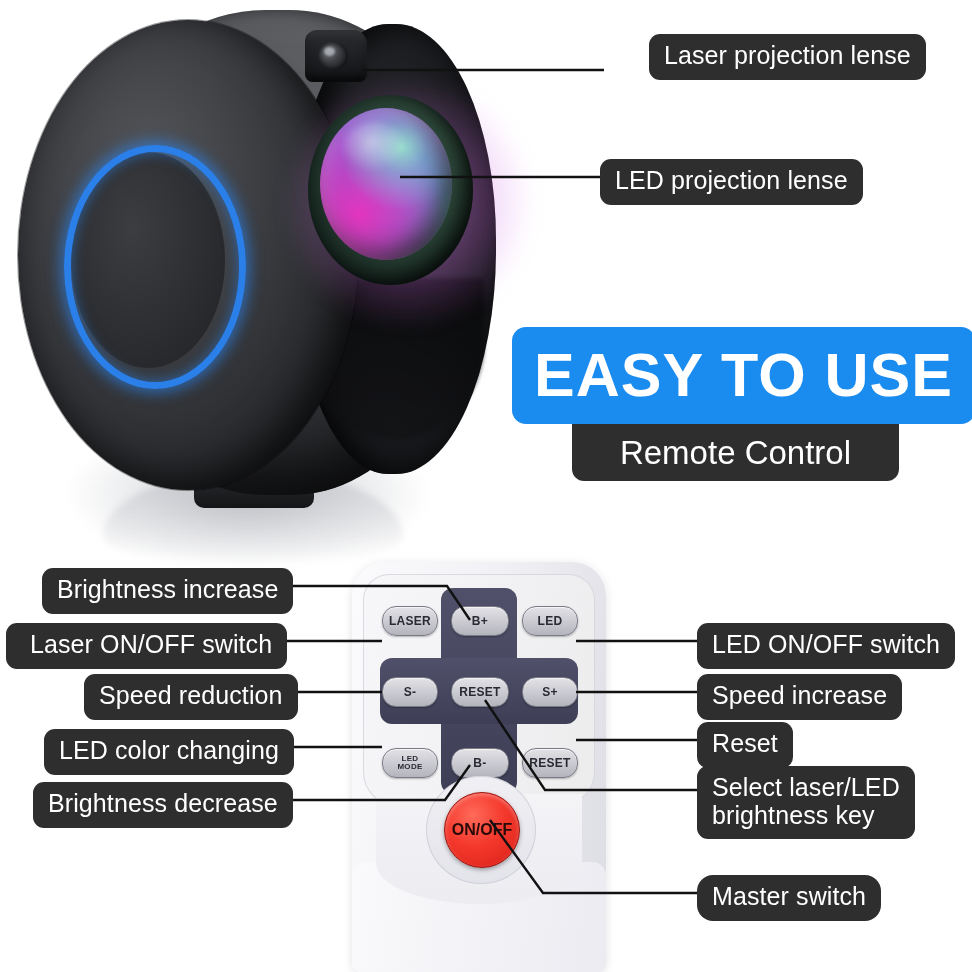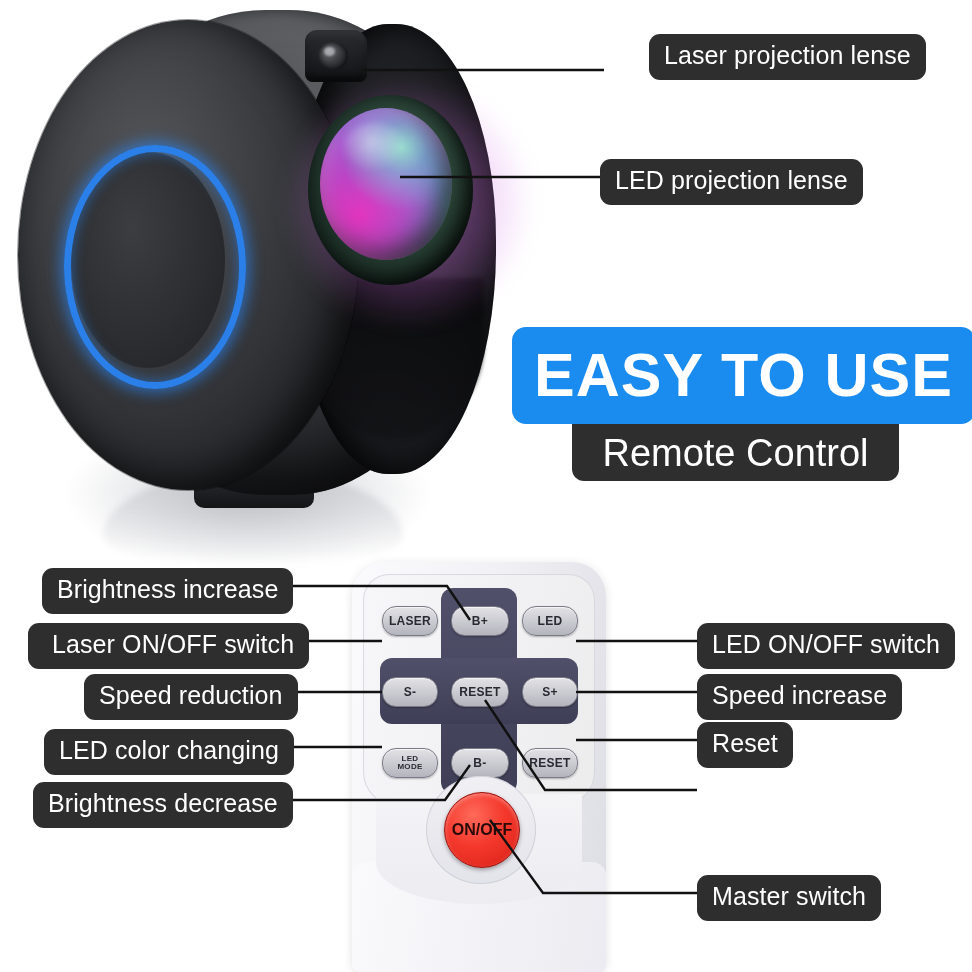--- a/index.html
+++ b/index.html
@@ -144,21 +144,21 @@
     display:flex;align-items:center;justify-content:center;
   }
   #banner-blue span{
     color:#ffffff;font-size:61px;font-weight:bold;letter-spacing:1px;line-height:1;
   }
   #banner-dark{
     position:absolute;left:572px;top:424px;width:327px;height:57px;
     background:#2e2e2e;border-radius:0 0 12px 12px;
     display:flex;align-items:center;justify-content:center;
   }
-  #banner-dark span{color:#ffffff;font-size:38px;line-height:1;}
+  #banner-dark span{color:#ffffff;font-size:33px;line-height:1;}
 
   
   #remote{position:absolute;left:352px;top:562px;width:262px;height:410px;}
   .remote-body{
     position:absolute;left:0;top:0;width:254px;height:410px;
     background:linear-gradient(100deg,#fbfbfd 0%,#f2f2f6 42%,#e6e6ec 72%,#dcdce3 100%);
     border-radius:34px 34px 10px 10px;
     box-shadow:0 2px 10px rgba(120,120,130,.22);
   }
   .remote-inner{
@@ -283,36 +283,38 @@
       <path d="M490 820 L543 893 L697 893"></path>
     </g>
   </svg>
 
   <div class="callout" style="left:604px;top:34px;margin-left:45px;">Laser projection lense</div>
 
   <div class="callout" style="left:600px;top:159px;text-align:right;">LED projection lense</div>
 
   <div class="callout" style="left:42px;top:568px;">Brightness increase</div>
 
-  <div class="callout" style="left:28px;top:623px;padding-left:24px;">Laser ON/OFF switch</div>
+  <div class="callout" style="left:6px;top:623px;padding-left:24px;">Laser ON/OFF switch</div>
 
   <div class="callout" style="left:44px;top:729px;">LED color changing</div>
 
   <div class="callout" style="left:84px;top:674px;">Speed reduction</div>
 
   <div class="callout" style="left:33px;top:782px;">Brightness decrease</div>
 
   <div class="callout" style="left:697px;top:623px;">LED ON/OFF switch</div>
 
   <div class="callout" style="left:697px;top:674px;">Speed increase</div>
 
   <div class="callout" style="left:697px;top:722px;">Reset</div>
 
-
-  <div class="callout" style="left:697px;top:875px;">Master switch</div>
+  <div class="callout two-line" style="left:697px;top:766px;width:218px;white-space:pre-line;">Select laser/LED
+brightness key</div>
+
+  <div class="callout" style="left:697px;top:875px;border-radius:16px;">Master switch</div>
 
   <div id="banner-dark">
     <span>Remote Control</span>
   </div>
   <div id="banner-blue">
     <span>EASY TO USE</span>
   </div>
 
 </div>
 

